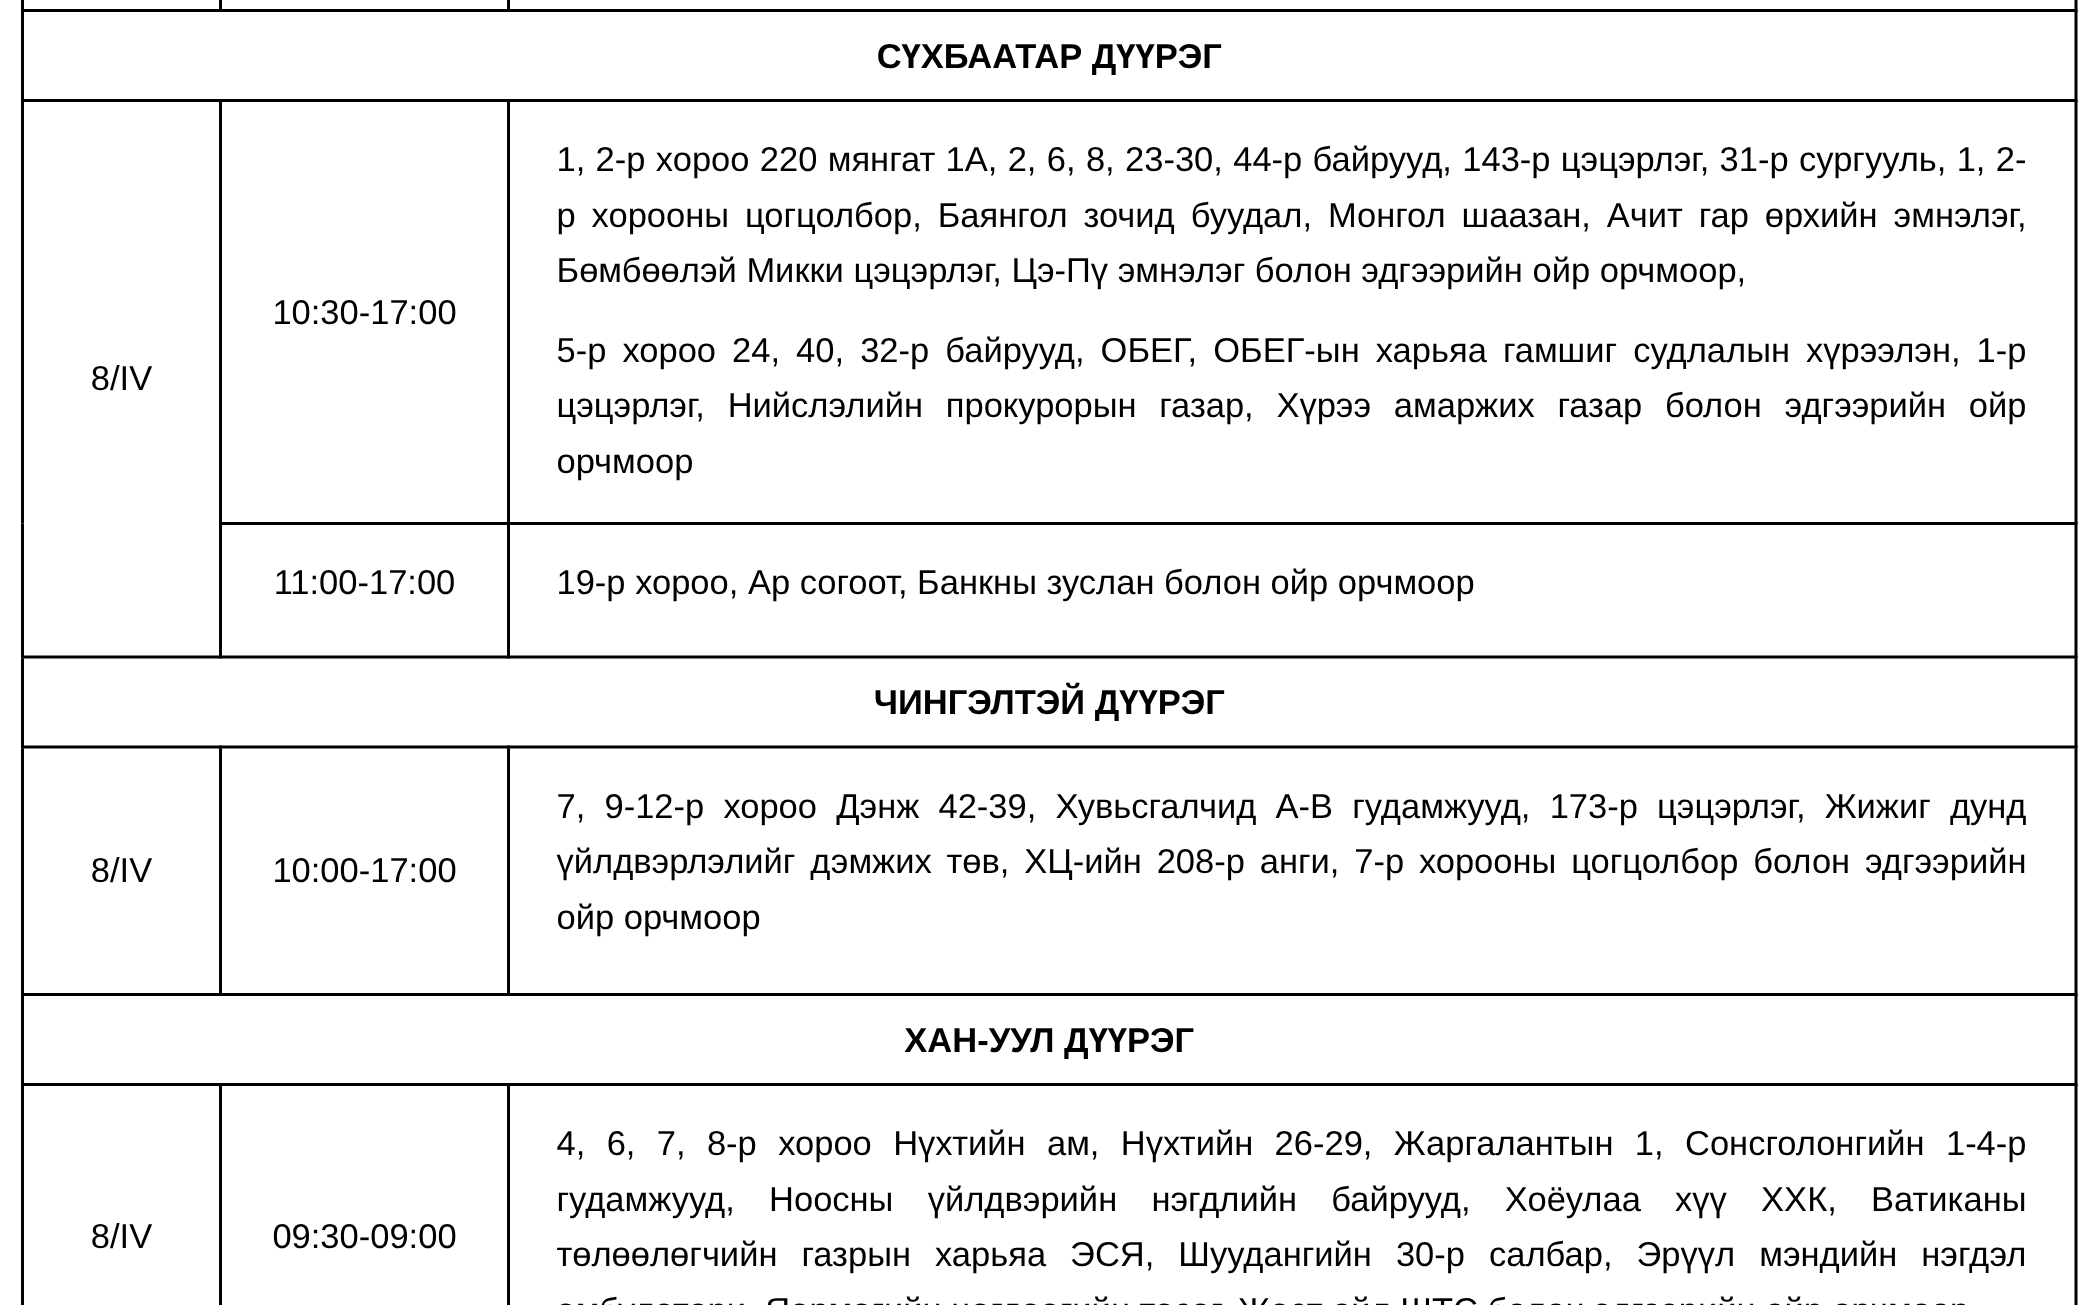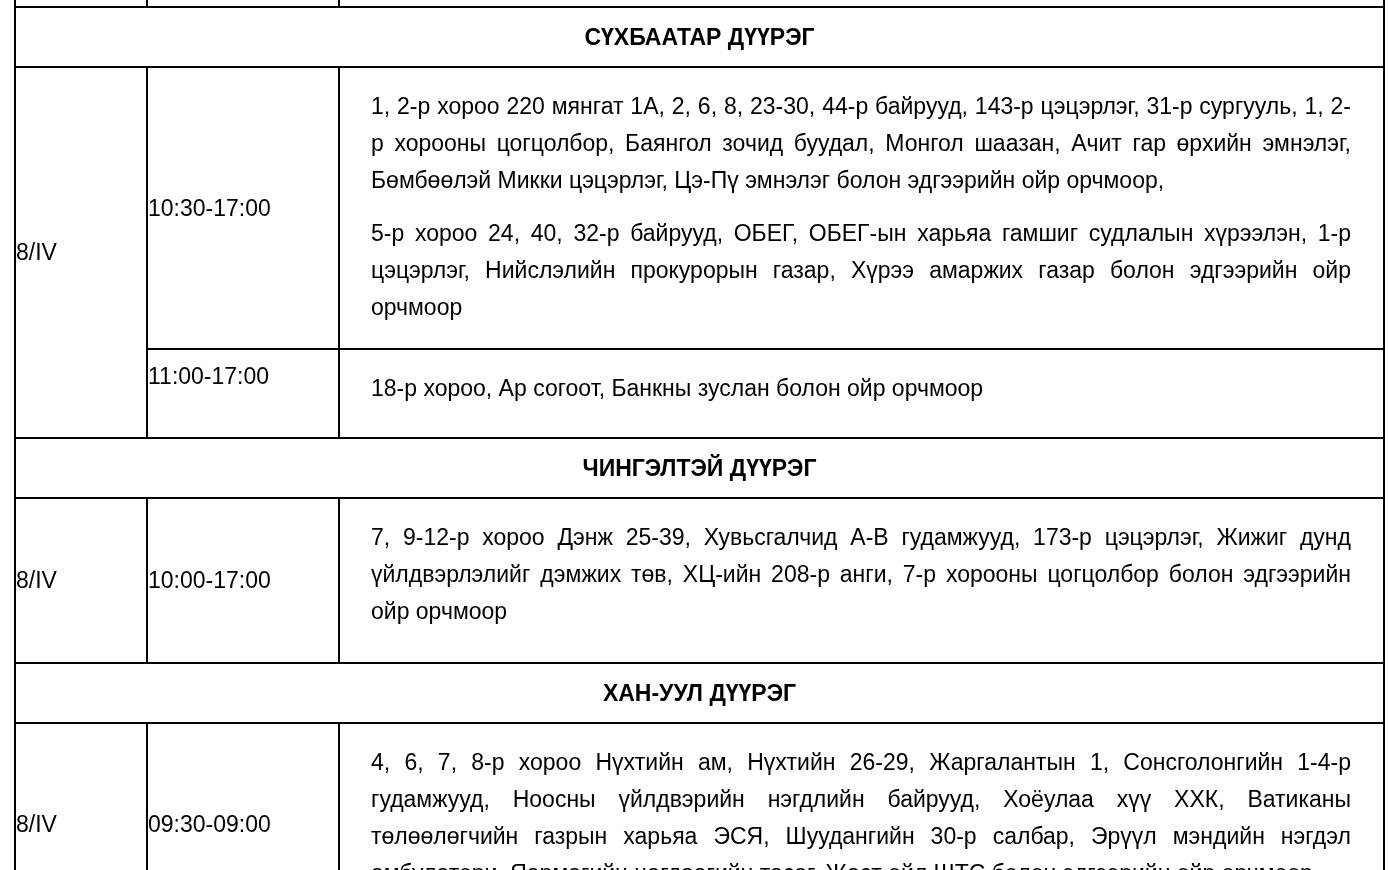--- a/index.html
+++ b/index.html
@@ -39,20 +39,21 @@
     .top-stub td { height: 6px; }
     .district-row td {
       height: 58px;
       text-align: center;
       font-weight: bold;
       vertical-align: top;
       padding-top: 6px;
       line-height: 26px;
     }
     .cell-date, .cell-time {
+      text-align: center;
     }
     .cell-area {
       padding: 4px 16px 6px 15px !important;
       text-align: justify;
       vertical-align: top !important;
     }
     .cell-area p {
       margin: 16px;
     }
     .cell-area p + p {
@@ -82,34 +83,34 @@
       </tr>
       <tr>
         <td class="cell-date" rowspan="2">8/IV</td>
         <td class="cell-time">10:30-17:00</td>
         <td class="cell-area">
           <p>1, 2-р хороо 220 мянгат 1А, 2, 6, 8, 23-30, 44-р байрууд, 143-р цэцэрлэг, 31-р сургууль, 1, 2-р хорооны цогцолбор, Баянгол зочид буудал, Монгол шаазан, Ачит гар өрхийн эмнэлэг, Бөмбөөлэй Микки цэцэрлэг, Цэ-Пү эмнэлэг болон эдгээрийн ойр орчмоор,</p>
           <p>5-р хороо 24, 40, 32-р байрууд, ОБЕГ, ОБЕГ-ын харьяа гамшиг судлалын хүрээлэн, 1-р цэцэрлэг, Нийслэлийн прокурорын газар, Хүрээ амаржих газар болон эдгээрийн ойр орчмоор</p>
         </td>
       </tr>
       <tr>
-        <td class="cell-time" style="vertical-align: top; padding-top: 8px;">11:00-17:00</td>
+        <td class="cell-time" style="vertical-align: top; padding-top: 20px;">11:00-17:00</td>
         <td class="cell-area" style="padding-bottom: 14px !important;">
-          <p>18-р хороо, Ар согоот, Банкны зуслан болон ойр орчмоор</p>
+          <p>19-р хороо, Ар согоот, Банкны зуслан болон ойр орчмоор</p>
         </td>
       </tr>
 
       <tr class="district-row">
         <td colspan="3">ЧИНГЭЛТЭЙ ДҮҮРЭГ</td>
       </tr>
       <tr>
         <td class="cell-date">8/IV</td>
         <td class="cell-time">10:00-17:00</td>
         <td class="cell-area" style="padding-bottom: 16px !important;">
-          <p>7, 9-12-р хороо Дэнж 25-39, Хувьсгалчид А-В гудамжууд, 173-р цэцэрлэг, Жижиг дунд үйлдвэрлэлийг дэмжих төв, ХЦ-ийн 208-р анги, 7-р хорооны цогцолбор болон эдгээрийн ойр орчмоор</p>
+          <p>7, 9-12-р хороо Дэнж 42-39, Хувьсгалчид А-В гудамжууд, 173-р цэцэрлэг, Жижиг дунд үйлдвэрлэлийг дэмжих төв, ХЦ-ийн 208-р анги, 7-р хорооны цогцолбор болон эдгээрийн ойр орчмоор</p>
         </td>
       </tr>
 
       <tr class="district-row">
         <td colspan="3">ХАН-УУЛ ДҮҮРЭГ</td>
       </tr>
       <tr>
         <td class="cell-date">8/IV</td>
         <td class="cell-time">09:30-09:00</td>
         <td class="cell-area" style="padding-bottom: 16px !important;">

